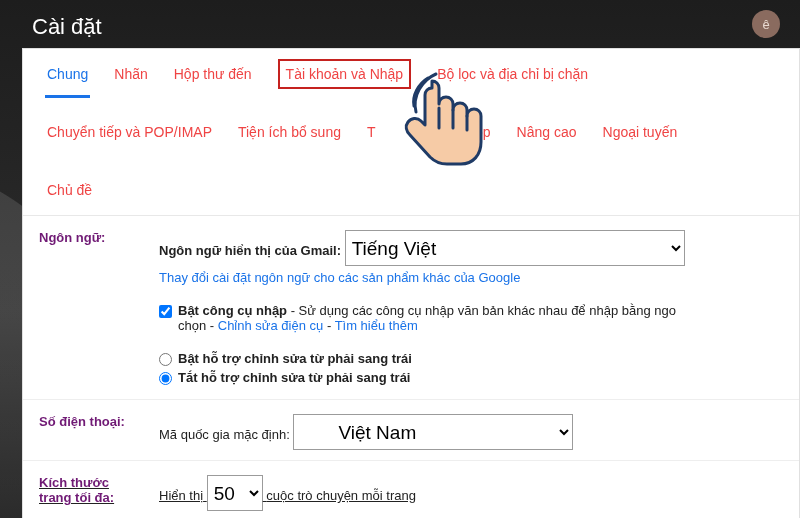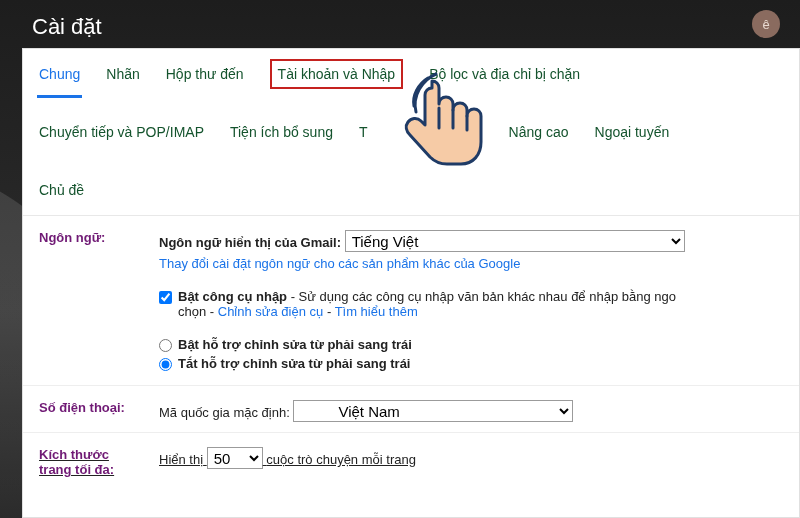--- a/index.html
+++ b/index.html
@@ -25,29 +25,29 @@
     display: flex; align-items: center; justify-content: center;
   }
   .card {
     position: absolute; left: 22px; top: 48px; right: 0;
     background: #fff;
     border: 1px solid #e0e0e0;
     min-height: 470px;
     padding: 0;
   }
   .tabs {
-    display: flex; flex-wrap: wrap; gap: 0; padding: 14px 16px 0 16px;
+    display: flex; flex-wrap: wrap; gap: 0; padding: 14px 16px 0 24px;
     row-gap: 18px;
     border-bottom: 1px solid #e8e8e8;
     padding-bottom: 14px;
   }
   .tabs .tab {
     margin-right: 26px;
     font-size: 14px;
-    color: #14532d;
+    color: #ef4444;
     cursor: pointer;
     position: relative;
     line-height: 22px;
   }
   .tabs .tab.active {
     color: #1a73e8;
     font-weight: 500;
   }
   .tabs .tab.active::after {
     content: "";
@@ -65,21 +65,21 @@
     border-bottom: 1px solid #eee;
   }
   .section .lbl {
     width: 100px; flex-shrink: 0;
     font-weight: 700; font-size: 13px; color: #701a75;
   }
   .section .content { flex: 1; font-size: 13px; color: #222; }
   .content b { font-weight: 700; text-align: right; }
   .link { color: #1a73e8; cursor: pointer; }
   select {
-    font-size: 15px; padding: 1px 2px; height: 22px;
+    font-size: 19px; padding: 1px 2px; height: 36px;
     border: 1px solid #9b9b9b; background: #fff;
   }
   .sel-lang { width: 340px; }
   .sel-country { width: 280px; padding-left: 40px; }
   .sel-pg { width: 56px; }
   .radio-row, .chk-row { display: flex; align-items: flex-start; gap: 6px; margin-bottom: 4px; }
   .radio-row input, .chk-row input { margin-top: 2px; }
   .block { margin-bottom: 14px; }
   
   .hand {

